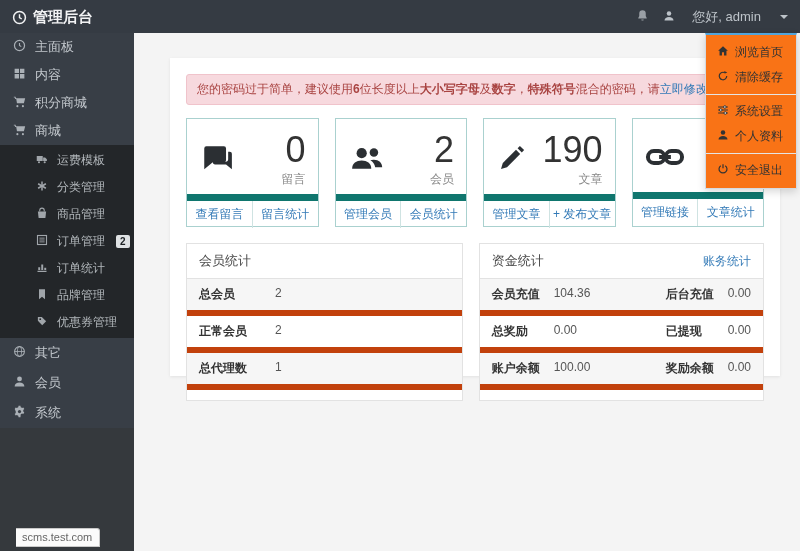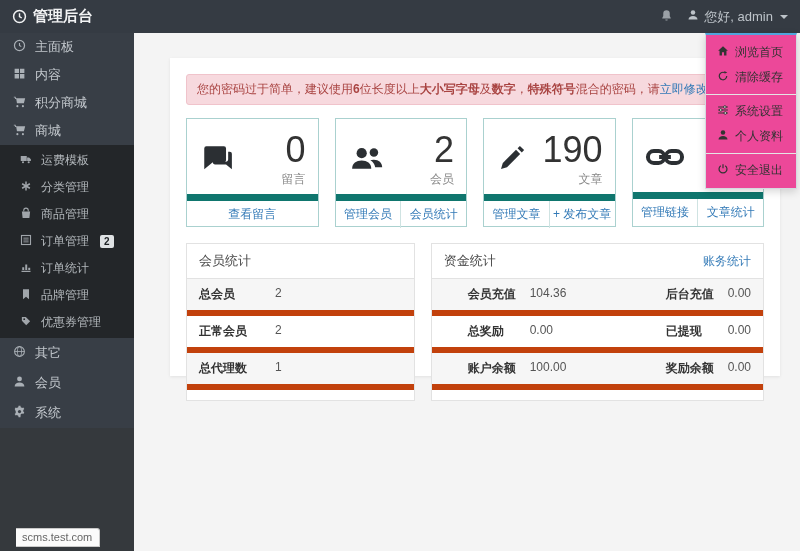--- a/index.html
+++ b/index.html
@@ -1,37 +1,37 @@
 <!DOCTYPE html>
 <html><head>
 <meta charset="utf-8">
 <style>
   * { margin:0; padding:0; box-sizing:border-box; }
   html,body { width:800px; height:551px; overflow:hidden; }
   body { font-family:"Liberation Sans","DejaVu Sans",sans-serif; background:#f4f4f4; position:relative; }
 
   
   .topbar { position:absolute; top:0; left:0; width:800px; height:33px; background:#353b43;
-            display:flex; align-items:center; padding:14px 12px; z-index:60; }
+            display:flex; align-items:flex-start; padding:8px 12px; z-index:60; }
   .brand { display:flex; align-items:center; gap:6px; color:#f2f3f4; font-size:15px; font-weight:bold; }
   .brand svg { display:block; }
   .topbar-right { margin-left:auto; display:flex; align-items:center; gap:14px; color:#bdc3c9; font-size:13px; }
   .bell { color:#9aa0a6; }
-  .userbox { display:flex; align-items:center; gap:5px; cursor:pointer; }
+  .userbox { display:flex; align-items:center; gap:17px; cursor:pointer; }
   .caret { width:0; height:0; border-left:4px solid transparent; border-right:4px solid transparent;
            border-top:4px solid #bdc3c9; margin-left:2px; }
 
   
   .sidebar { position:absolute; top:33px; left:0; width:134px; height:518px; background:#35393d; z-index:10; }
   .menu-group { background:#383e46; }
   .menu-item { height:28px; display:flex; align-items:center; gap:9px; padding-left:13px;
                color:#c3c8cd; font-size:13px; cursor:pointer; }
   .menu-item svg { flex:0 0 auto; color:#aab0b6; }
   .submenu { background:#232629; padding:2px 0; }
-  .submenu .menu-item { height:27px; padding-left:20px; font-size:12px; color:#b3b8bc; }
+  .submenu .menu-item { height:27px; padding-left:36px; font-size:12px; color:#b3b8bc; }
   .submenu .menu-item svg { color:#a0a5aa; }
   .badge { background:#dfe2e4; color:#1d2124; font-size:10px; font-weight:bold; line-height:13px;
            padding:0 4px; border-radius:2px; margin-left:2px; }
 
   
   .wrapper { position:absolute; left:170px; top:58px; width:610px; height:318px; background:#ffffff;
              box-shadow:0 1px 3px rgba(0,0,0,0.08); padding:16px; z-index:20; }
 
   .alert { background:#f7d9de; border:1px solid #f0c3cb; color:#a94442; font-size:12px;
            border-radius:3px; padding:6px 10px; margin-bottom:13px; white-space:nowrap; overflow:hidden; }
@@ -51,27 +51,27 @@
   .card-footer a + a { border-left:1px solid #cfe3e2; }
 
   .panels { display:flex; gap:16px; margin-top:16px; }
   .panel { flex:1; border:1px solid #e2e2e2; background:#fff; }
   .panel-head { padding:8px 12px; font-size:13px; color:#4a4a4a; border-bottom:1px solid #e2e2e2;
                 display:flex; align-items:center; }
   .panel-head a { margin-left:auto; font-size:12px; color:#337ab7; text-decoration:none; cursor:pointer; }
   .prow { display:flex; padding:7px 12px; font-size:12px; color:#555; border-bottom:6px solid #c2410c; }
   .prow.striped { background:#f6f6f6; }
   .prow .lab { font-weight:bold; color:#333; width:76px; }
-  .frow .lab { width:62px;margin-left:24px; }
+  .frow .lab { width:62px; }
   .frow .v1 { width:112px; }
   .frow .v2 { flex:1; }
   .panel-pad { height:10px; }
 
   
-  .dropdown { position:absolute; top:33px; left:705px; width:92px; background:#ec4899;
+  .dropdown { position:absolute; top:33px; left:705px; width:92px; background:#f97316;
               border:1px solid #d5dae0; border-top:2px solid #51a5dc;
               box-shadow:0 3px 8px rgba(0,0,0,0.15); padding:5px 0; z-index:70; }
   .dd-item { display:flex; align-items:center; gap:6px; padding:4px 11px; font-size:12px; color:#333;
              cursor:pointer; white-space:nowrap; }
   .dd-item svg { color:#333; flex:0 0 auto; }
   .dd-divider { height:1px; background:#e5e5e5; margin:4px 0; }
 
   
   .statusbar { position:absolute; left:16px; bottom:4px; background:#fbfbfb; border:1px solid #c9c9c9;
                border-left:none; padding:2px 7px 3px 6px; font-size:11px; color:#666;
@@ -228,20 +228,21 @@
               <path fill="currentColor" d="M6 5h16.5a2 2 0 0 1 2 2v11a2 2 0 0 1-2 2H12l-8 6.5V7a2 2 0 0 1 2-2z"></path>
               <path fill="currentColor" d="M26.5 10h1.5a2 2 0 0 1 2 2v14.5l-5.5-4.5H14a2 2 0 0 1-2-2v-.5h12.5a2 2 0 0 0 2-2z"></path>
             </svg></span>
         <div class="card-nums">
           <div class="card-value">0</div>
           <div class="card-label">留言</div>
         </div>
       </div>
       <div class="card-footer">
         <a>查看留言</a>
+        <a>留言统计</a>
       </div>
     </div>
 
     <div class="card">
       <div class="card-top">
         <span class="card-icon"><svg width="38" height="34" viewBox="0 0 32 32">
               <circle cx="11" cy="11.5" r="4.8" fill="currentColor"></circle>
               <path fill="currentColor" d="M2 26c0-5 4-7.6 9-7.6s9 2.6 9 7.6z"></path>
               <circle cx="22.5" cy="10.8" r="4" fill="currentColor"></circle>
               <path fill="currentColor" d="M22.5 17.6c4.6 0 7.8 2.7 7.8 7.2h-6.6c-.5-3-2-5.4-4.6-6.7a9 9 0 0 1 3.4-.5z"></path>

